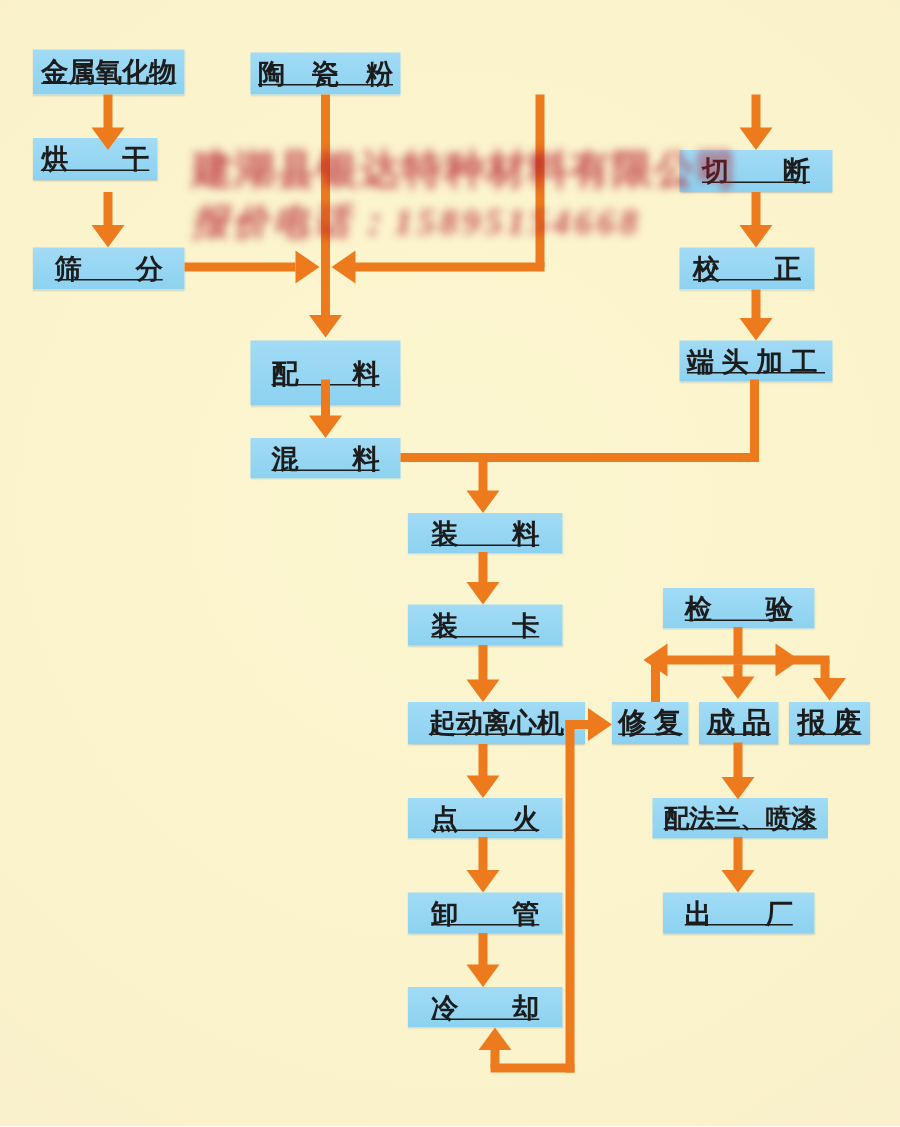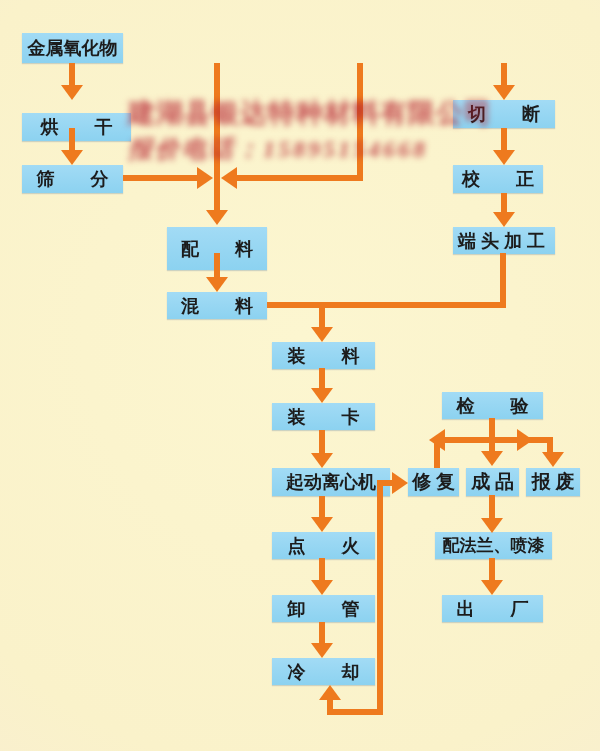--- a/index.html
+++ b/index.html
@@ -6,20 +6,21 @@
   #stage{
     position:relative;width:600px;height:751px;overflow:hidden;
     background: radial-gradient(ellipse 130% 105% at 50% 45%, #FCF6D0 0%, #FAF2CA 55%, #F6E8D7 100%);
     font-family:"Liberation Serif","DejaVu Serif",serif;
   }
   .node{
     position:absolute;display:flex;align-items:center;justify-content:center;
     background:linear-gradient(#A2DBF5,#8CD2F0);
     color:#1c1c1c;font-size:18px;font-weight:bold;white-space:pre;
     box-shadow:0 1px 1px rgba(120,150,170,.35);
+    text-decoration:underline;
   }
   .node.small{font-size:19px;}
   .node.wide4{letter-spacing:5px;}
   .node.tight{font-size:17px;letter-spacing:0;}
   .hl,.vl{position:absolute;background:#EE7A1E;}
   .tri{position:absolute;width:0;height:0;}
   .td{border-left:11px solid transparent;border-right:11px solid transparent;border-top:15px solid #EE7A1E;}
   .tu{border-left:11px solid transparent;border-right:11px solid transparent;border-bottom:15px solid #EE7A1E;}
   .tr{border-top:11px solid transparent;border-bottom:11px solid transparent;border-left:16px solid #EE7A1E;}
   .tl{border-top:11px solid transparent;border-bottom:11px solid transparent;border-right:16px solid #EE7A1E;}
@@ -31,22 +32,23 @@
   #watermark .wl2{font-size:24px;font-style:italic;letter-spacing:3px;margin-top:7px;}
   .node,.hl,.vl{z-index:2;}
   .tri{z-index:3;}
 </style>
 </head>
 <body>
 
 <div id="stage">
 
   <div class="node" style="left:22px;top:33px;width:101px;height:30px"><span>金属氧化物</span></div>
+  <div class="node" style="left:167px;top:35px;width:100px;height:28px"><span>陶　瓷　粉</span></div>
 
-  <div class="node" style="left:22px;top:113px;width:109px;height:28px"><span>烘　　干</span></div>
+  <div class="node" style="left:22px;top:92px;width:83px;height:28px"><span>烘　　干</span></div>
   <div class="node" style="left:453px;top:100px;width:102px;height:28px"><span>切　　断</span></div>
 
   <div class="node" style="left:22px;top:165px;width:101px;height:28px"><span>筛　　分</span></div>
   <div class="node" style="left:453px;top:165px;width:90px;height:28px"><span>校　　正</span></div>
 
   <div class="node" style="left:167px;top:227px;width:100px;height:43px"><span>配　　料</span></div>
   <div class="node wide4" style="left:453px;top:227px;width:102px;height:27px"><span>端头加工</span></div>
 
   <div class="node" style="left:167px;top:292px;width:100px;height:27px"><span>混　　料</span></div>
 

